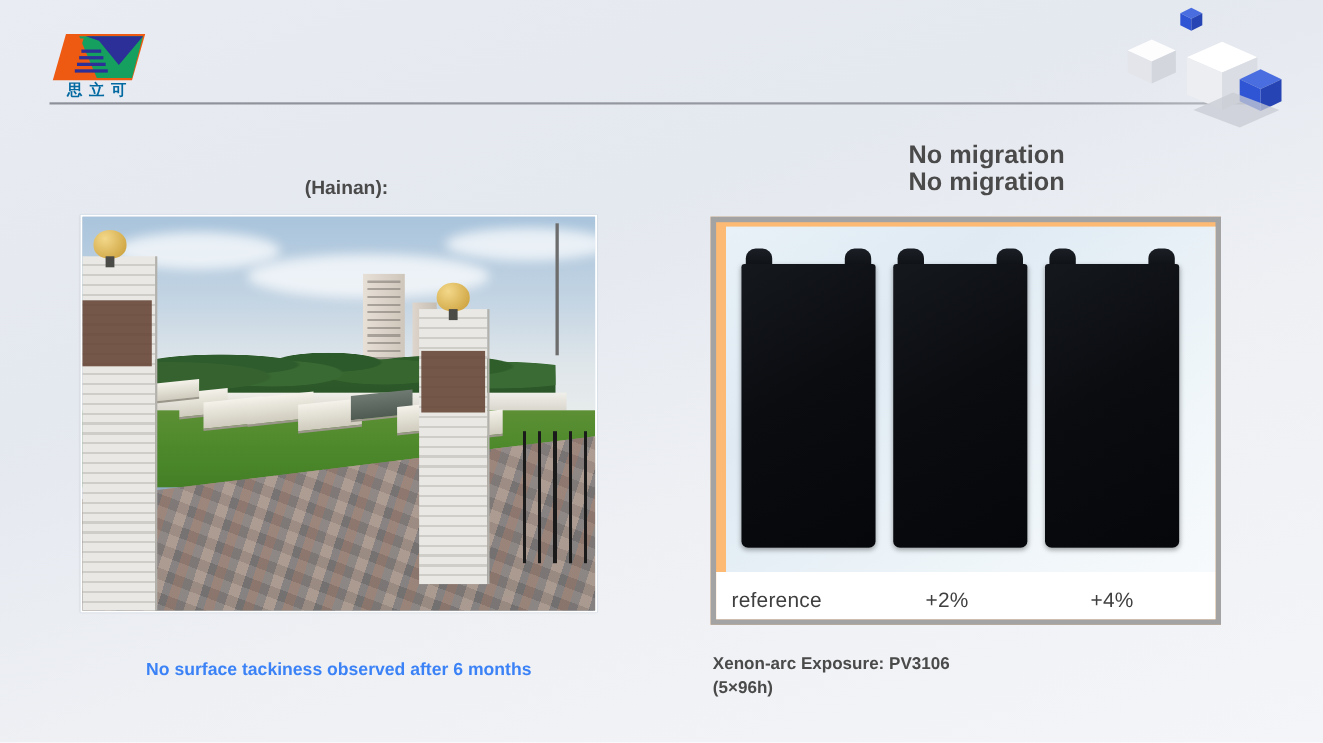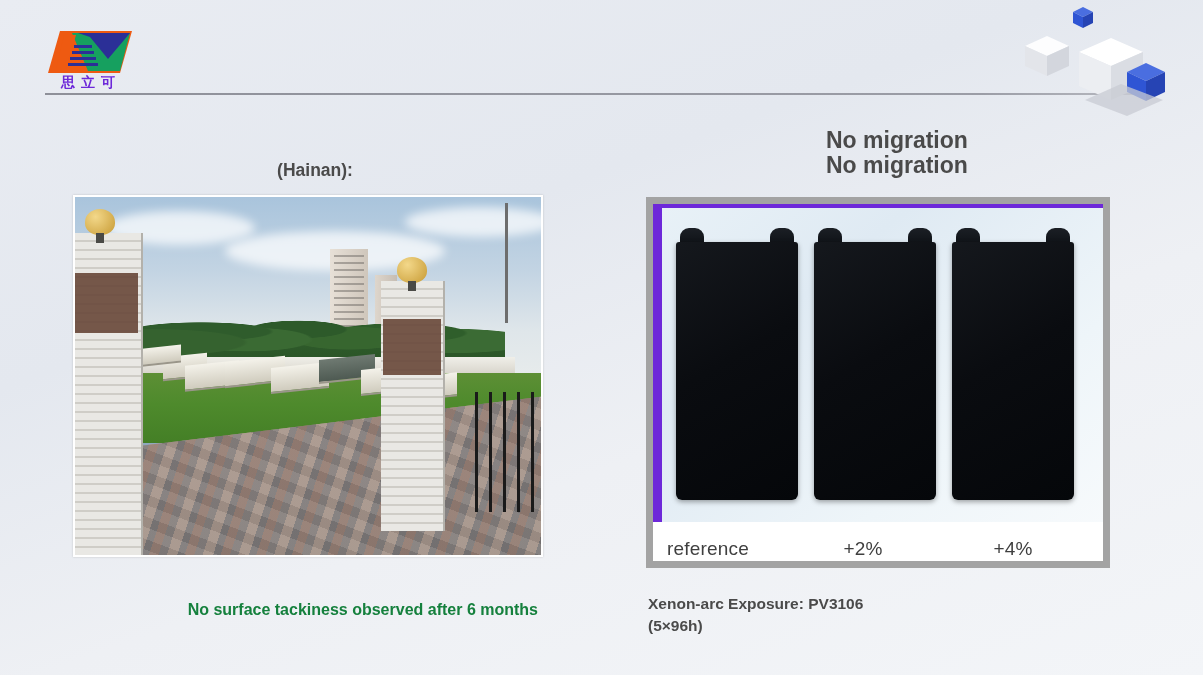--- a/index.html
+++ b/index.html
@@ -10,21 +10,21 @@
     position:relative; overflow:hidden;
   }
 
   
   #header { position:absolute; left:0; top:0; width:1203px; height:115px; }
 
   #logo { position:absolute; left:46px; top:29px; width:88px; height:66px; }
   #logo .mark { position:absolute; left:0; top:0; width:88px; height:46px; }
   #logo .cn { position:absolute; left:2px; top:44px; width:86px;
       font-family:"DejaVu Sans", sans-serif; font-size:14px; font-weight:700;
-      color:#6d28d9; letter-spacing:6px; text-align:center; line-height:18px; }
+      color:#0369a1; letter-spacing:6px; text-align:center; line-height:18px; }
 
   #title {
     position:absolute; left:150px; top:44px;
     font-size:35px; font-weight:bold; font-style:italic;
     color:#3a56c8; letter-spacing:0.4px;
     text-shadow:1px 1px 0 rgba(255,255,255,.75);
     white-space:nowrap;
   }
 
   #rule { position:absolute; left:45px; top:93px; width:1100px; height:2px;
@@ -87,40 +87,40 @@
   .pole { position:absolute; left:430px; top:6px; width:3px; height:120px; background:#6d6d6d; }
 
   
   #right-note {
     position:absolute; left:826px; top:128px;
     font-size:23px; font-weight:bold; color:#4a4a4a; line-height:25px;
   }
 
   #photo-panels {
     position:absolute; left:646px; top:197px; width:464px; height:371px;
-    background:#6d28d9; border:7px solid #a3a3a3; overflow:hidden;
+    background:#fdba74; border:5px solid #a3a3a3; overflow:hidden;
   }
   #panel-stage { position:absolute; left:9px; top:4px; width:448px; height:314px;
     background:linear-gradient(140deg,#e8f1f7 0%,#dfeaf3 30%,#eef5f9 70%,#f7fafc 100%); }
   .plaque { position:absolute; top:20px; width:122px; height:272px; }
   .plaque .body { position:absolute; left:0; top:14px; width:122px; height:258px;
     background:linear-gradient(150deg,#15181d 0%,#0a0c10 45%,#05070a 100%);
     border-radius:3px 3px 6px 6px; box-shadow:0 2px 5px rgba(0,0,0,.35); }
   .plaque .tab { position:absolute; top:0; width:24px; height:22px;
     background:linear-gradient(#1b1f25,#0b0e12); border-radius:9px 9px 0 0; }
   .plaque .tab.l { left:4px; } .plaque .tab.r { right:4px; }
   #panel-labels { position:absolute; left:0; top:318px; width:464px; height:53px; background:#ffffff; }
   .plabel { position:absolute; font-family:"Liberation Sans", sans-serif;
     font-size:19px; color:#3f3f3f; letter-spacing:.2px; line-height:25px; }
   .plabel.two-line { text-align:center; }
 
   
   #caption-left {
-    position:absolute; left:78px; top:601px; width:460px; text-align:right;
-    font-size:16px; font-weight:bold; color:#15803d;
+    position:absolute; left:78px; top:601px; width:460px; text-align:center;
+    font-size:16px; font-weight:bold; color:#3b82f6;
   }
   #caption-right {
     position:absolute; left:648px; top:593px; width:460px; text-align:left;
     font-size:15.5px; font-weight:bold; color:#4a4a4a; line-height:22px;
   }
 </style>
 </head>
 <body>
 
 <div id="header">

